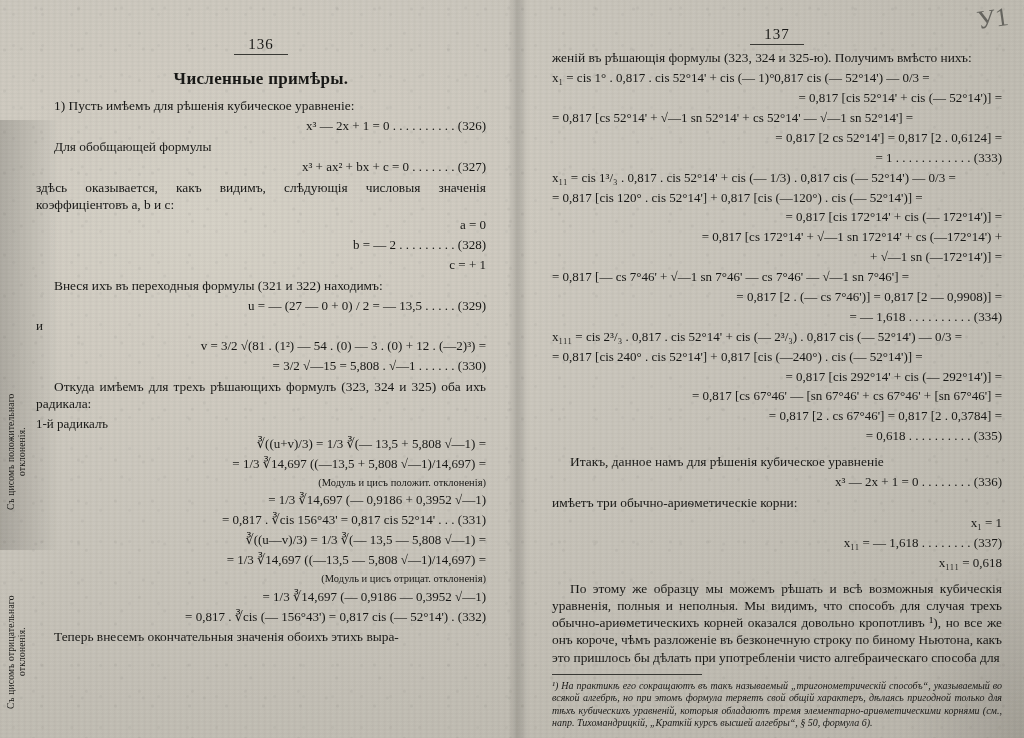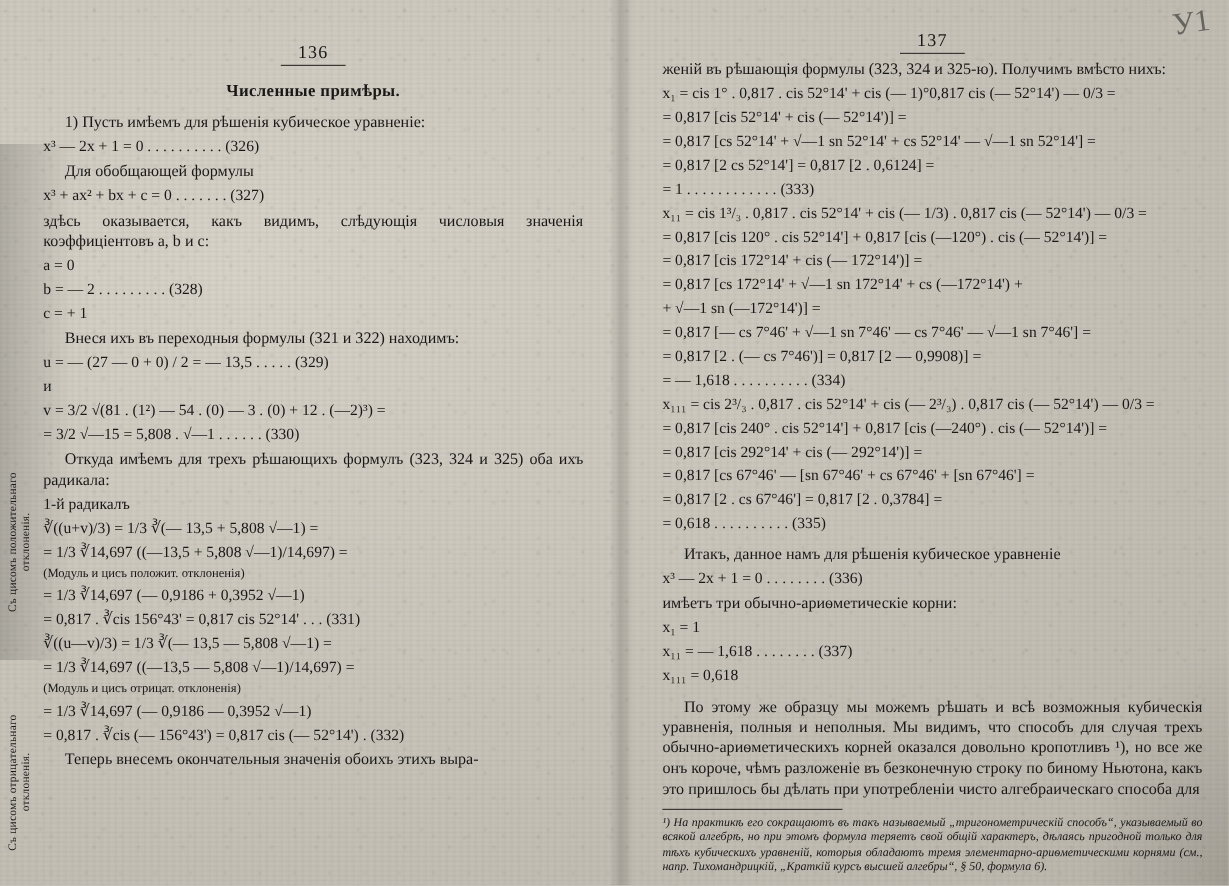--- a/index.html
+++ b/index.html
@@ -42,33 +42,33 @@
   .col-right{left:524px;width:512px;padding:26px 34px 10px 28px;}
 
   .folio{
     text-align:center;font-size:15px;letter-spacing:1px;
     margin:0 0 4px 0;
   }
   .folio .num{display:inline-block;border-bottom:1px solid #3a3a36;padding:0 14px 1px 14px;}
   .folio.right .num{border-bottom:1px solid #3a3a36;}
 
   h2.section{
-    text-align:center;font-size:14px;font-weight:bold;margin:14px 0 8px 0;
+    text-align:center;font-size:17px;font-weight:bold;margin:14px 0 8px 0;
     letter-spacing:.3px;
   }
   p.txt{
     margin:0 0 4px 0;font-size:13.4px;line-height:1.28;text-align:justify;
     text-indent:0;
   }
   p.ind{text-indent:18px;}
   .eq{
     font-size:13px;line-height:1.3;margin:3px 0;
     display:block;
   }
-  .eq-center{text-align:left;}
+  .eq-center{text-align:right;}
   .small{font-size:10.5px;}
 
   .sidelabel{
     position:absolute;writing-mode:vertical-rl;transform:rotate(180deg);
     font-size:9.5px;line-height:1.15;letter-spacing:.2px;text-align:center;
   }
   .rule{
     border:0;border-top:1px solid #3a3a36;width:150px;margin:8px 0 5px 0;
   }
   .footnote{font-size:10px;line-height:1.24;text-align:justify;margin:0;font-style:italic;}

